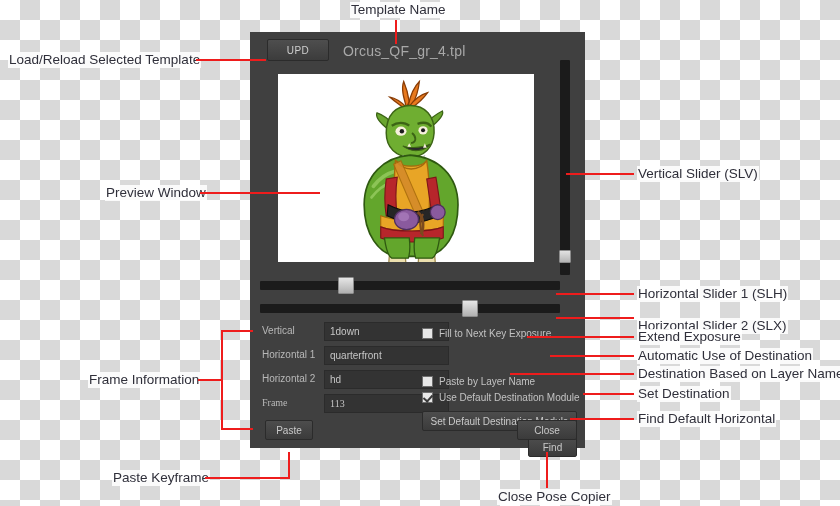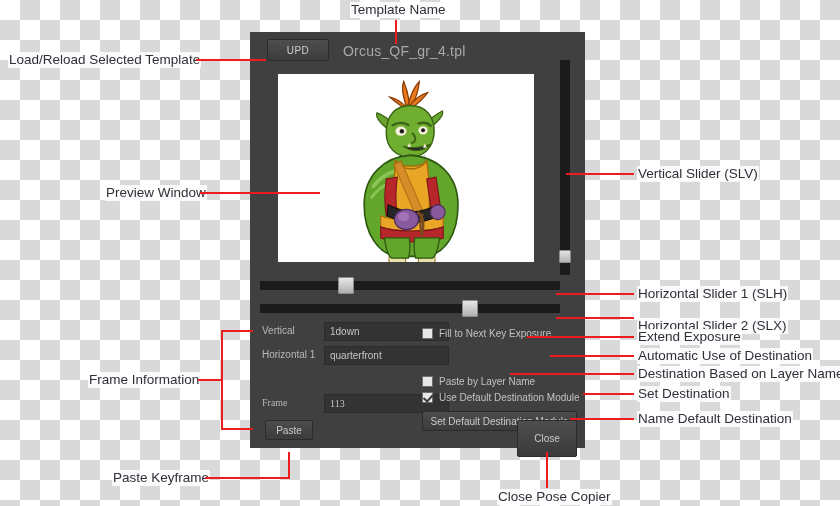--- a/index.html
+++ b/index.html
@@ -197,21 +197,21 @@
     font-size: 10px;
     display: flex;
     align-items: center;
     justify-content: center;
     box-sizing: border-box;
     white-space: nowrap;
   }
   #btn-set-default { left: 172px; top: 379px; width: 155px; height: 20px; }
   #btn-find        { left: 278px; top: 405px; width: 49px;  height: 20px; }
   #btn-paste       { left: 15px;  top: 388px; width: 48px;  height: 20px; }
-  #btn-close       { left: 267px; top: 388px; width: 60px;  height: 37px; }
+  #btn-close       { left: 267px; top: 388px; width: 60px;  height: 20px; }
 
   
   .ann-label {
     position: absolute;
     font-size: 13.5px;
     color: #2f2f3a;
     background: rgba(255,255,255,0.86);
     white-space: nowrap;
     line-height: 16px;
     padding: 0 1px;
@@ -322,20 +322,24 @@
     </div>
 
     <div class="field-row" style="top:290px;">
       <div class="field-label">Vertical</div>
       <div class="field-input">1down</div>
     </div>
     <div class="field-row" style="top:314px;">
       <div class="field-label">Horizontal 1</div>
       <div class="field-input">quarterfront</div>
     </div>
+    <div class="field-row" style="top:338px;">
+      <div class="field-label">Horizontal 2</div>
+      <div class="field-input">hd</div>
+    </div>
     <div class="field-row" style="top:362px;font-family:Liberation Serif, serif;">
       <div class="field-label">Frame</div>
       <div class="field-input">113</div>
     </div>
 
     <div class="check-row" style="top:291px;">
       <span class="checkbox"></span>
       <span class="check-label">Fill to Next Key Exposure</span>
     </div>
     <div class="check-row" style="top:315px;margin-top:40px;">
@@ -389,16 +393,16 @@
 
   <div class="ann-label" style="left:637px; top:348px;">Automatic Use of Destination</div>
   <div class="ann-line ann-h" style="left:550px; top:355px; width:84px;"></div>
 
   <div class="ann-label" style="left:637px; top:366px;">Destination Based on Layer Name</div>
   <div class="ann-line ann-h" style="left:510px; top:373px; width:124px;"></div>
 
   <div class="ann-label" style="left:637px; top:386px;">Set Destination</div>
   <div class="ann-line ann-h" style="left:583px; top:393px; width:51px;"></div>
 
-  <div class="ann-label" style="left:637px; top:411px;">Name Default Destination</div>
+  <div class="ann-label" style="left:637px; top:411px;">Find Default Horizontal</div>
   <div class="ann-line ann-h" style="left:570px; top:418px; width:64px;"></div>
 
 </div>
 
 </body></html>

